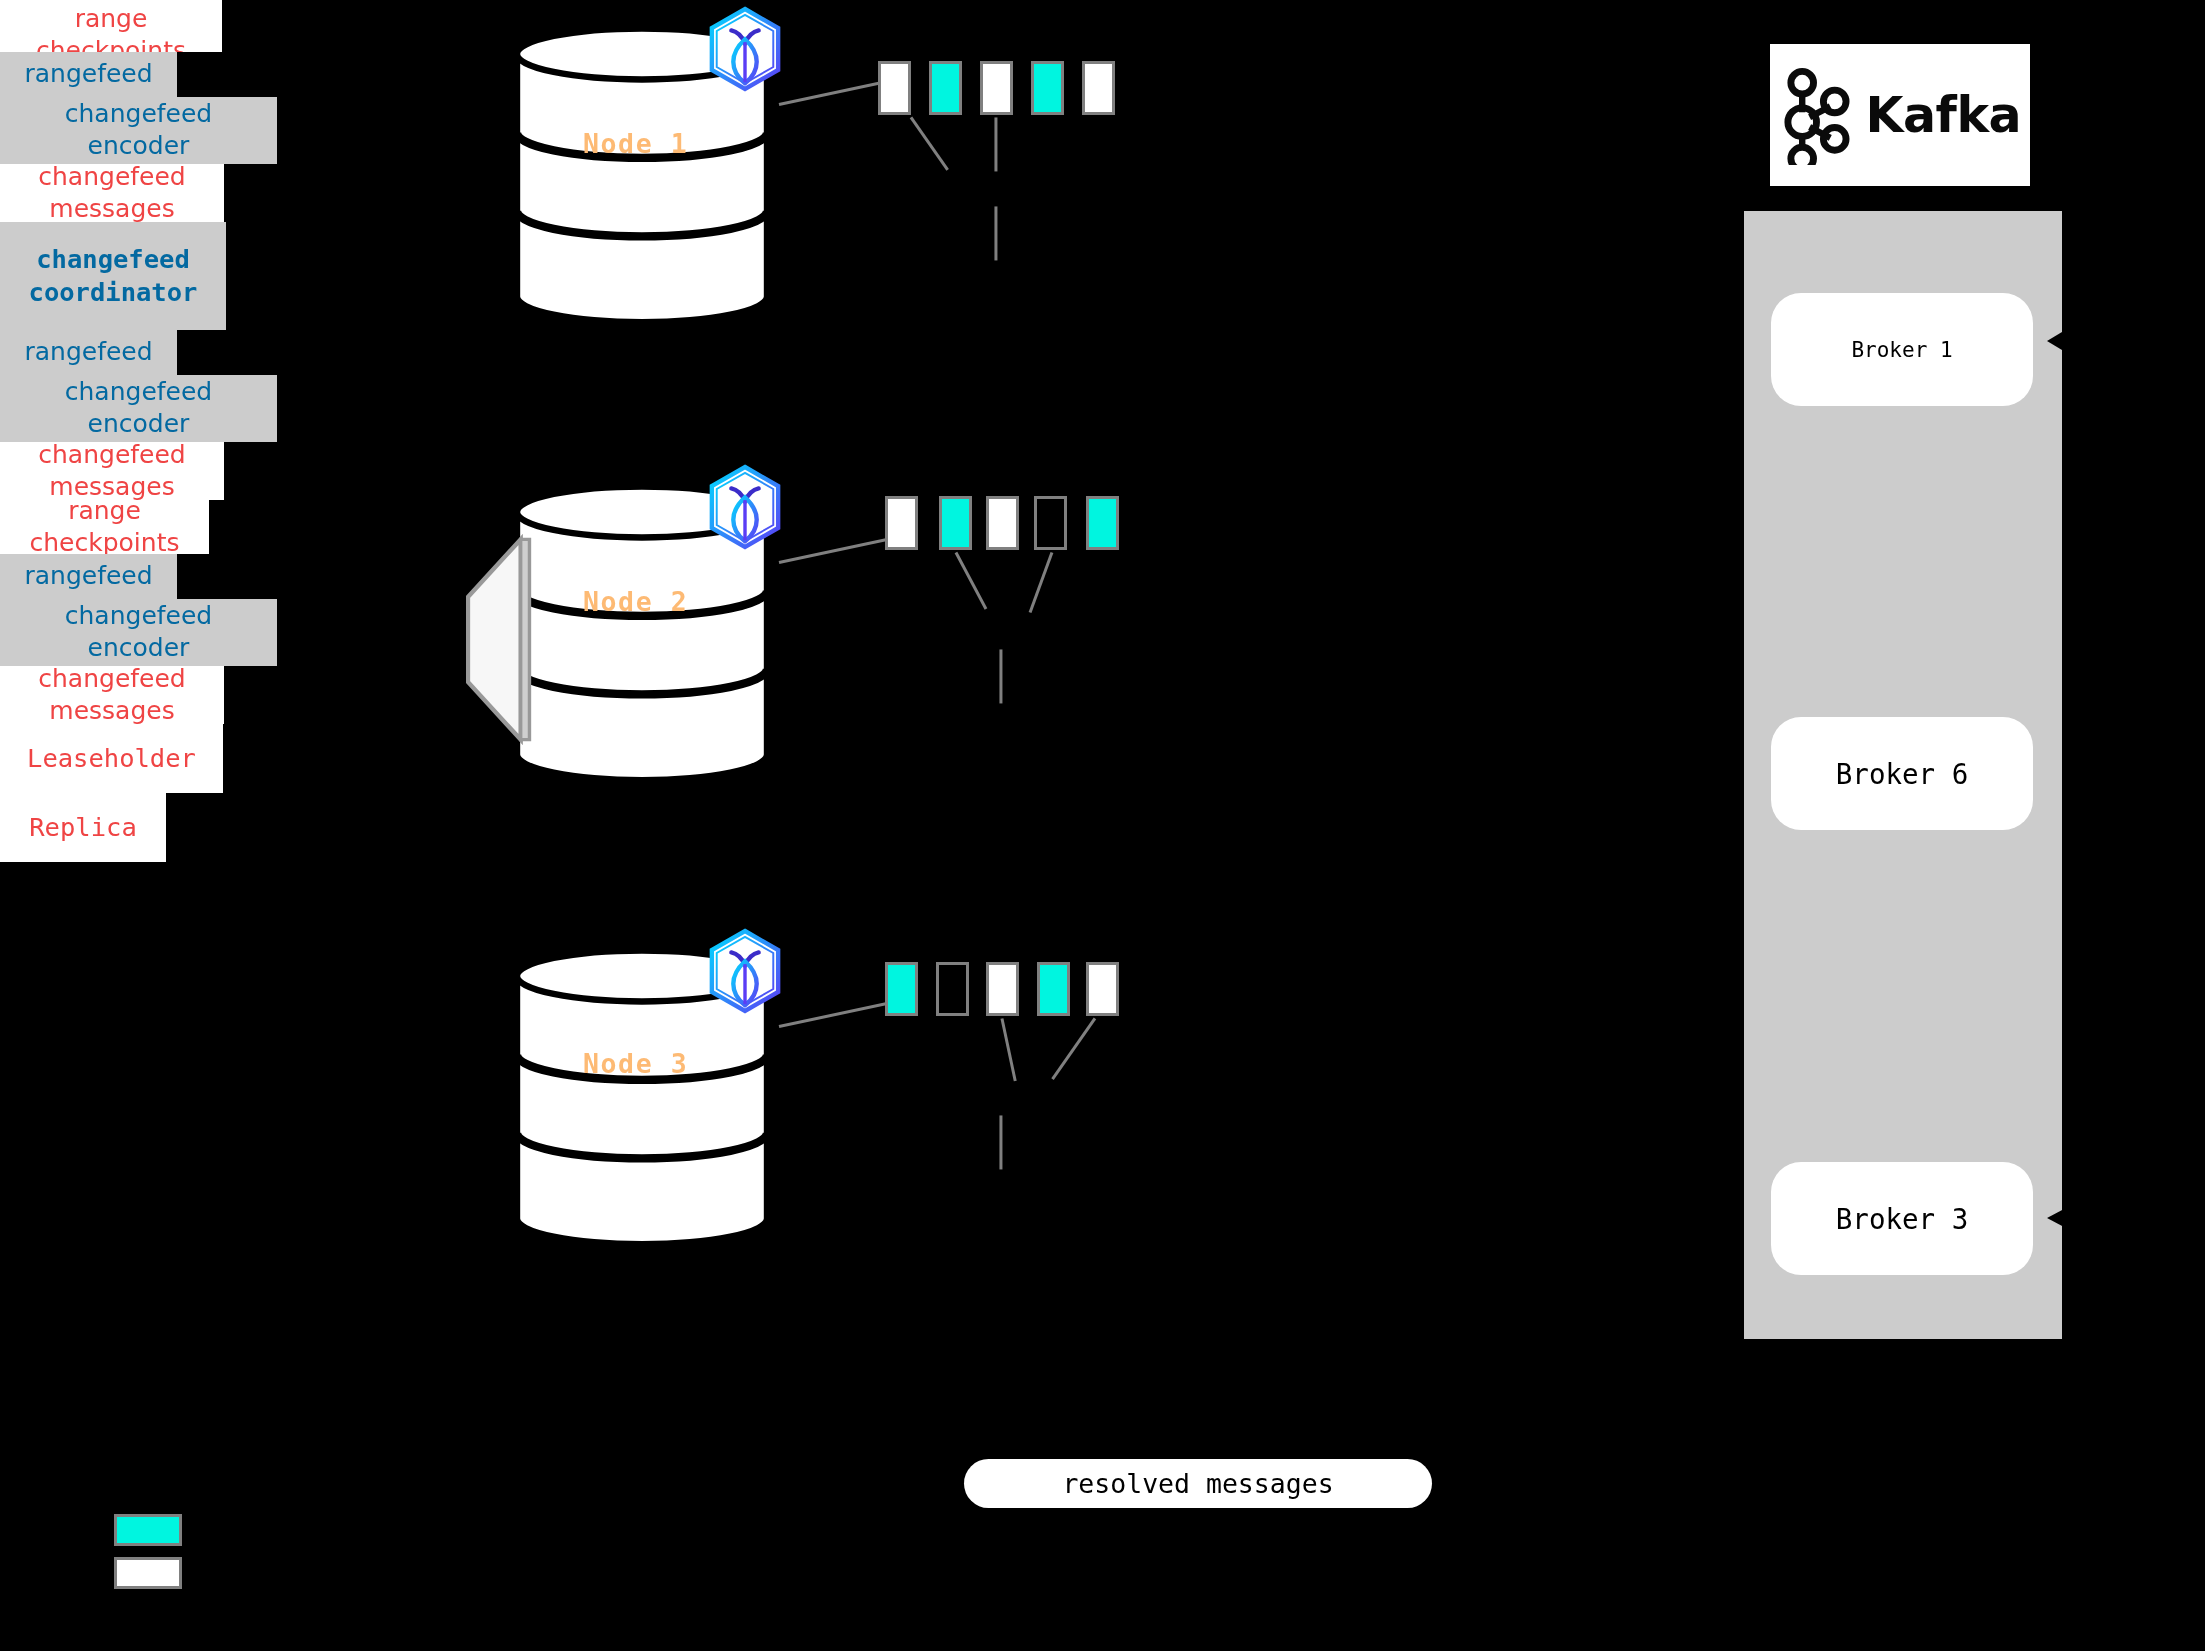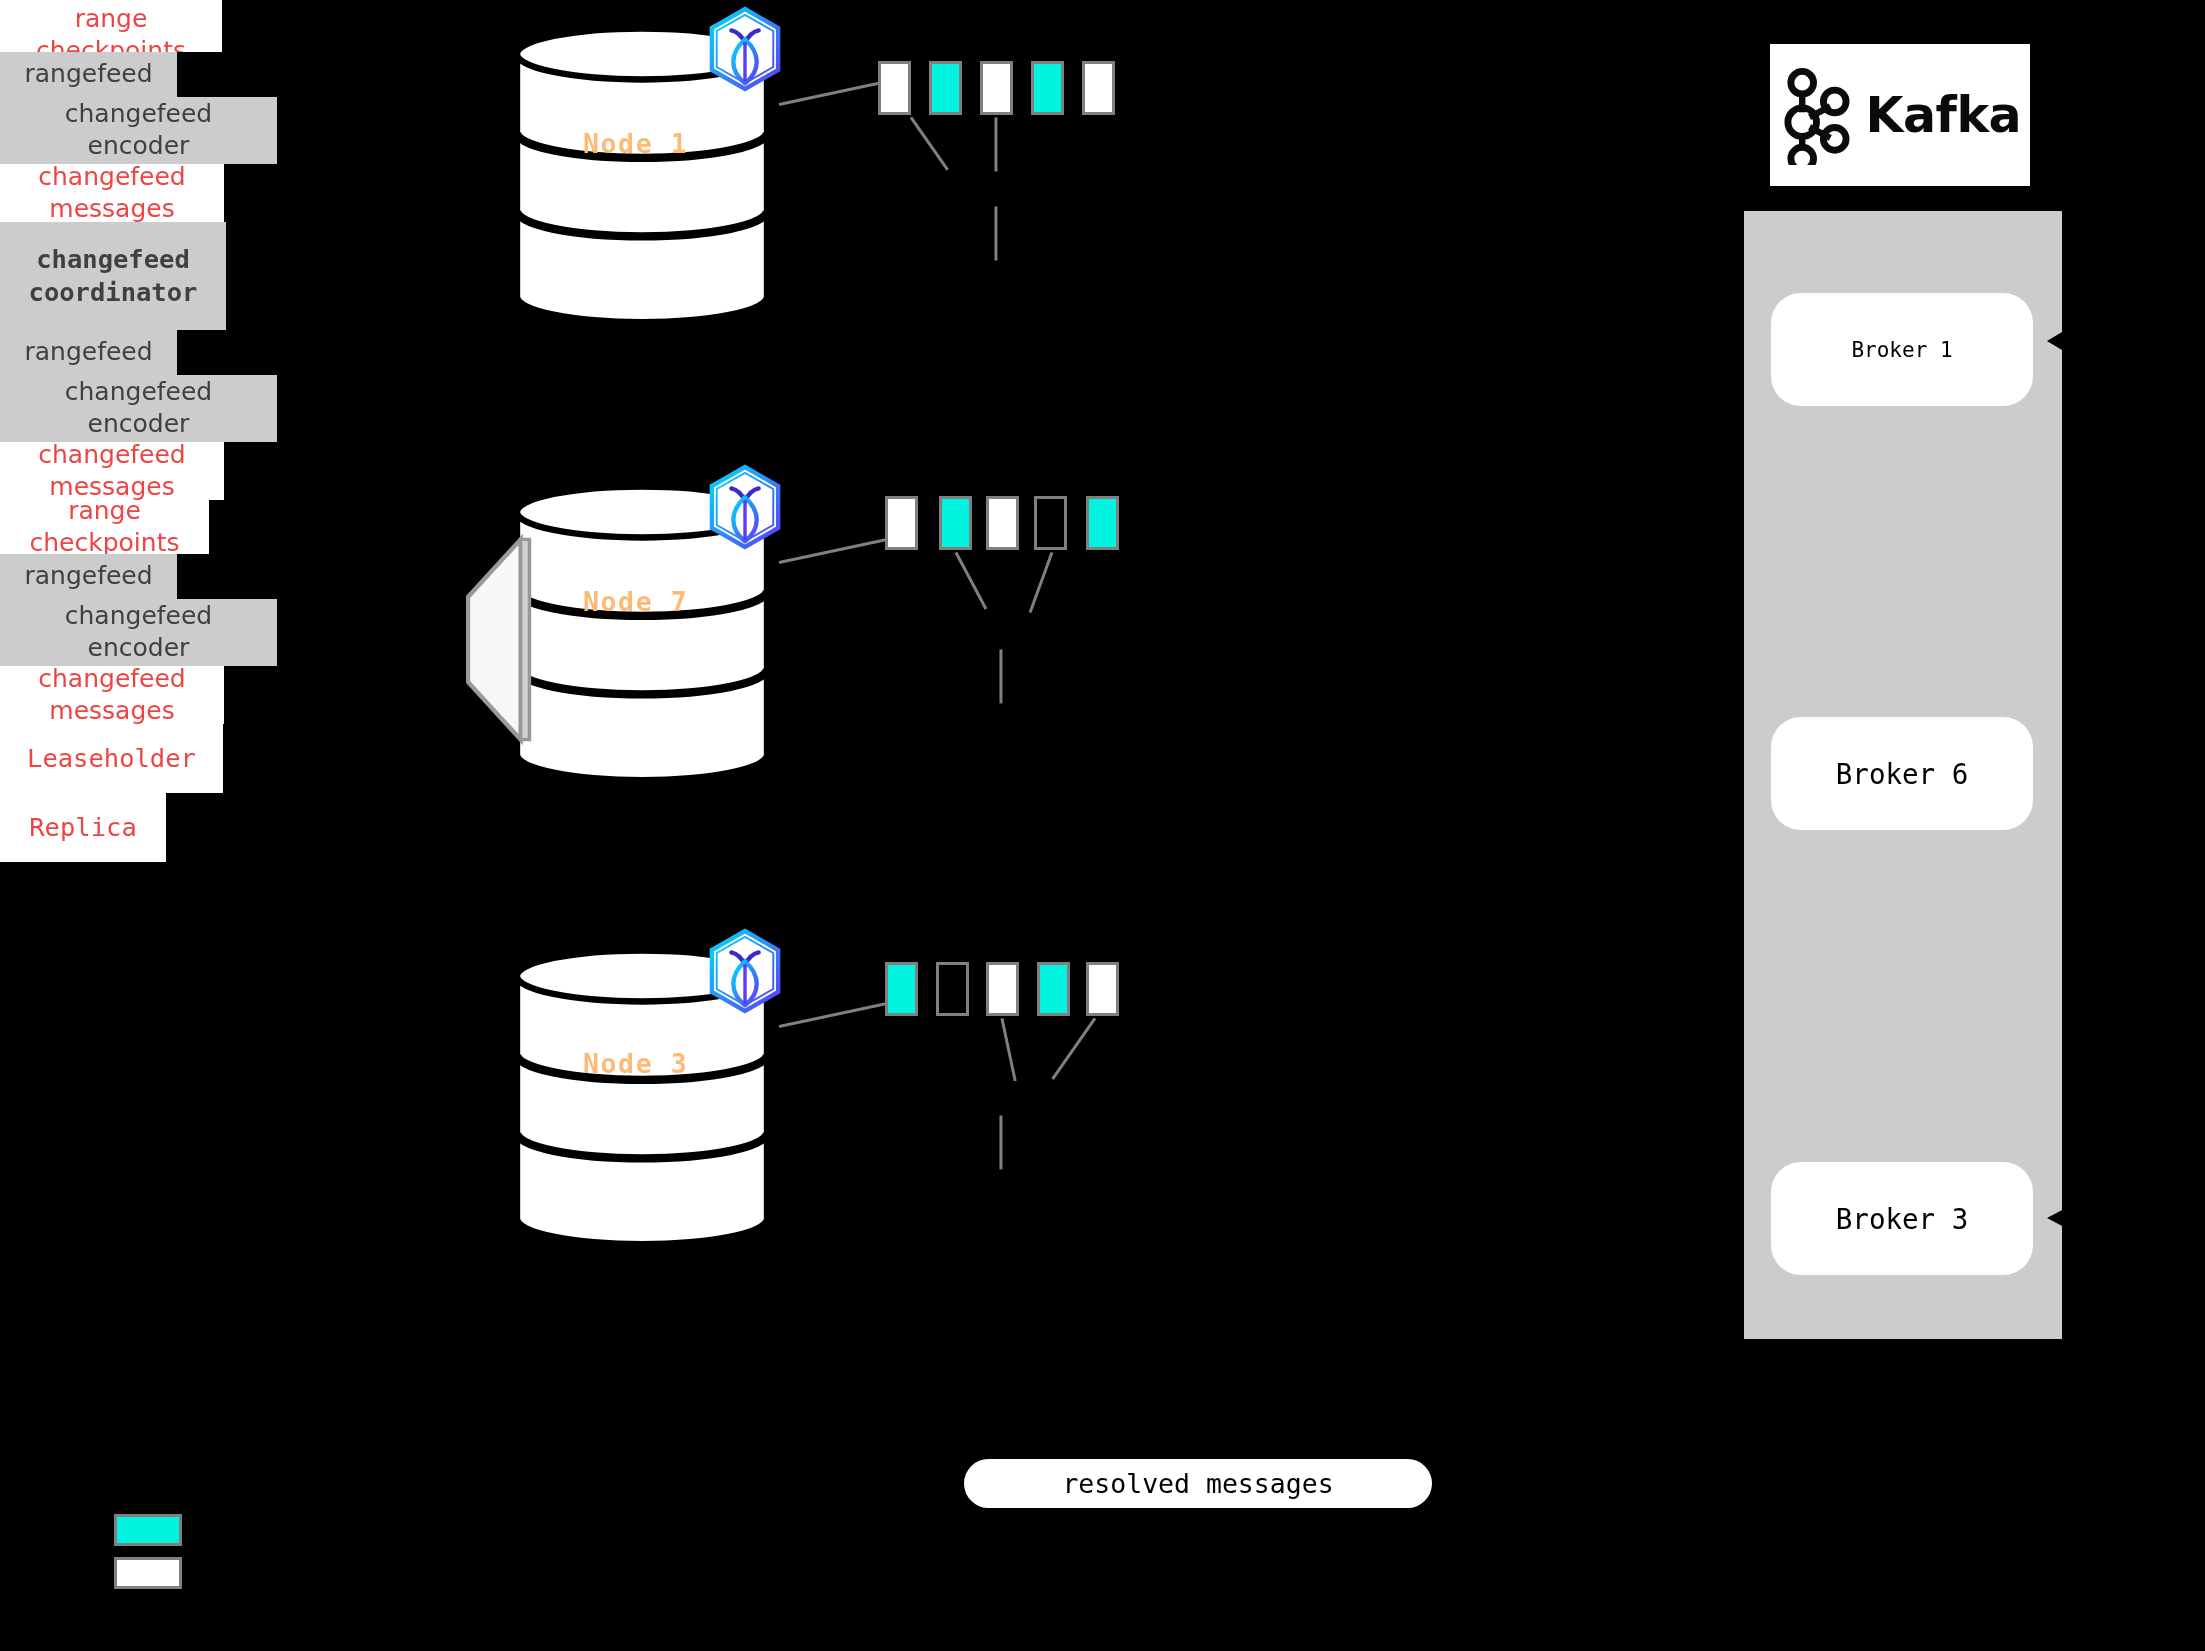--- a/index.html
+++ b/index.html
@@ -4,21 +4,21 @@
 <style>
   html,body{margin:0;padding:0;background:#000;}
   body{width:2205px;height:1652px;position:relative;overflow:hidden;
        font-family:"DejaVu Sans Mono",monospace;}
   .abs{position:absolute;}
 
   
   .wbox{background:#fff;color:#ef4444;display:flex;align-items:center;
         justify-content:center;text-align:center;overflow:hidden;
         font-family:"DejaVu Sans",sans-serif;line-height:1.28;}
-  .gbox{background:#cccccc;color:#404040;display:flex;align-items:center;
+  .gbox{background:#cccccc;color:#0369a1;display:flex;align-items:center;
         justify-content:center;text-align:center;overflow:hidden;
         font-family:"DejaVu Sans",sans-serif;line-height:1.28;}
   .monobox{font-family:"DejaVu Sans Mono",monospace;}
 
   
   .node{position:absolute;}
   .node svg{display:block;}
   .nodelabel{position:absolute;color:#fdba74;font-weight:bold;
              font-family:"DejaVu Sans Mono",monospace;white-space:pre;
              letter-spacing:.06em;}
@@ -109,21 +109,21 @@
 messages</div>
 
 <div class="node" style="left:512px;top:485px;width:260px;height:299px;">
   <svg width="260" height="299" viewBox="0 0 530 610">
     <path d="M10,55 a255,52 0 0 1 510,0 l0,495 a255,52 0 0 1 -510,0 z" fill="#fff" stroke="#000" stroke-width="13"></path>
     <ellipse cx="265" cy="55" rx="255" ry="52" fill="#fff" stroke="#000" stroke-width="13"></ellipse>
     <path d="M10,215 a255,52 0 0 0 510,0" fill="none" stroke="#000" stroke-width="17"></path>
     <path d="M10,375 a255,52 0 0 0 510,0" fill="none" stroke="#000" stroke-width="17"></path>
   </svg>
 </div>
-<div class="nodelabel" style="left:583px;top:586px;font-size:26.5px;">Node 7</div>
+<div class="nodelabel" style="left:583px;top:586px;font-size:26.5px;">Node 2</div>
 <div class="abs" style="left:706px;top:463px;width:78px;height:88px;">
   <svg width="78" height="88" viewBox="0 0 160 180">
     <defs>
       <linearGradient id="hg2" x1="0" y1="0" x2="1" y2="1">
         <stop offset="0%" stop-color="#00d9ff"></stop>
           <stop offset="100%" stop-color="#5b3df5"></stop>
       </linearGradient>
     </defs>
     <polygon points="80,8 148,47 148,133 80,172 12,133 12,47" fill="#fff" stroke="url(#hg2)" stroke-width="9"></polygon>
     <polygon points="80,20 138,53 138,127 80,160 22,127 22,53" fill="none" stroke="url(#hg2)" stroke-width="4"></polygon>

